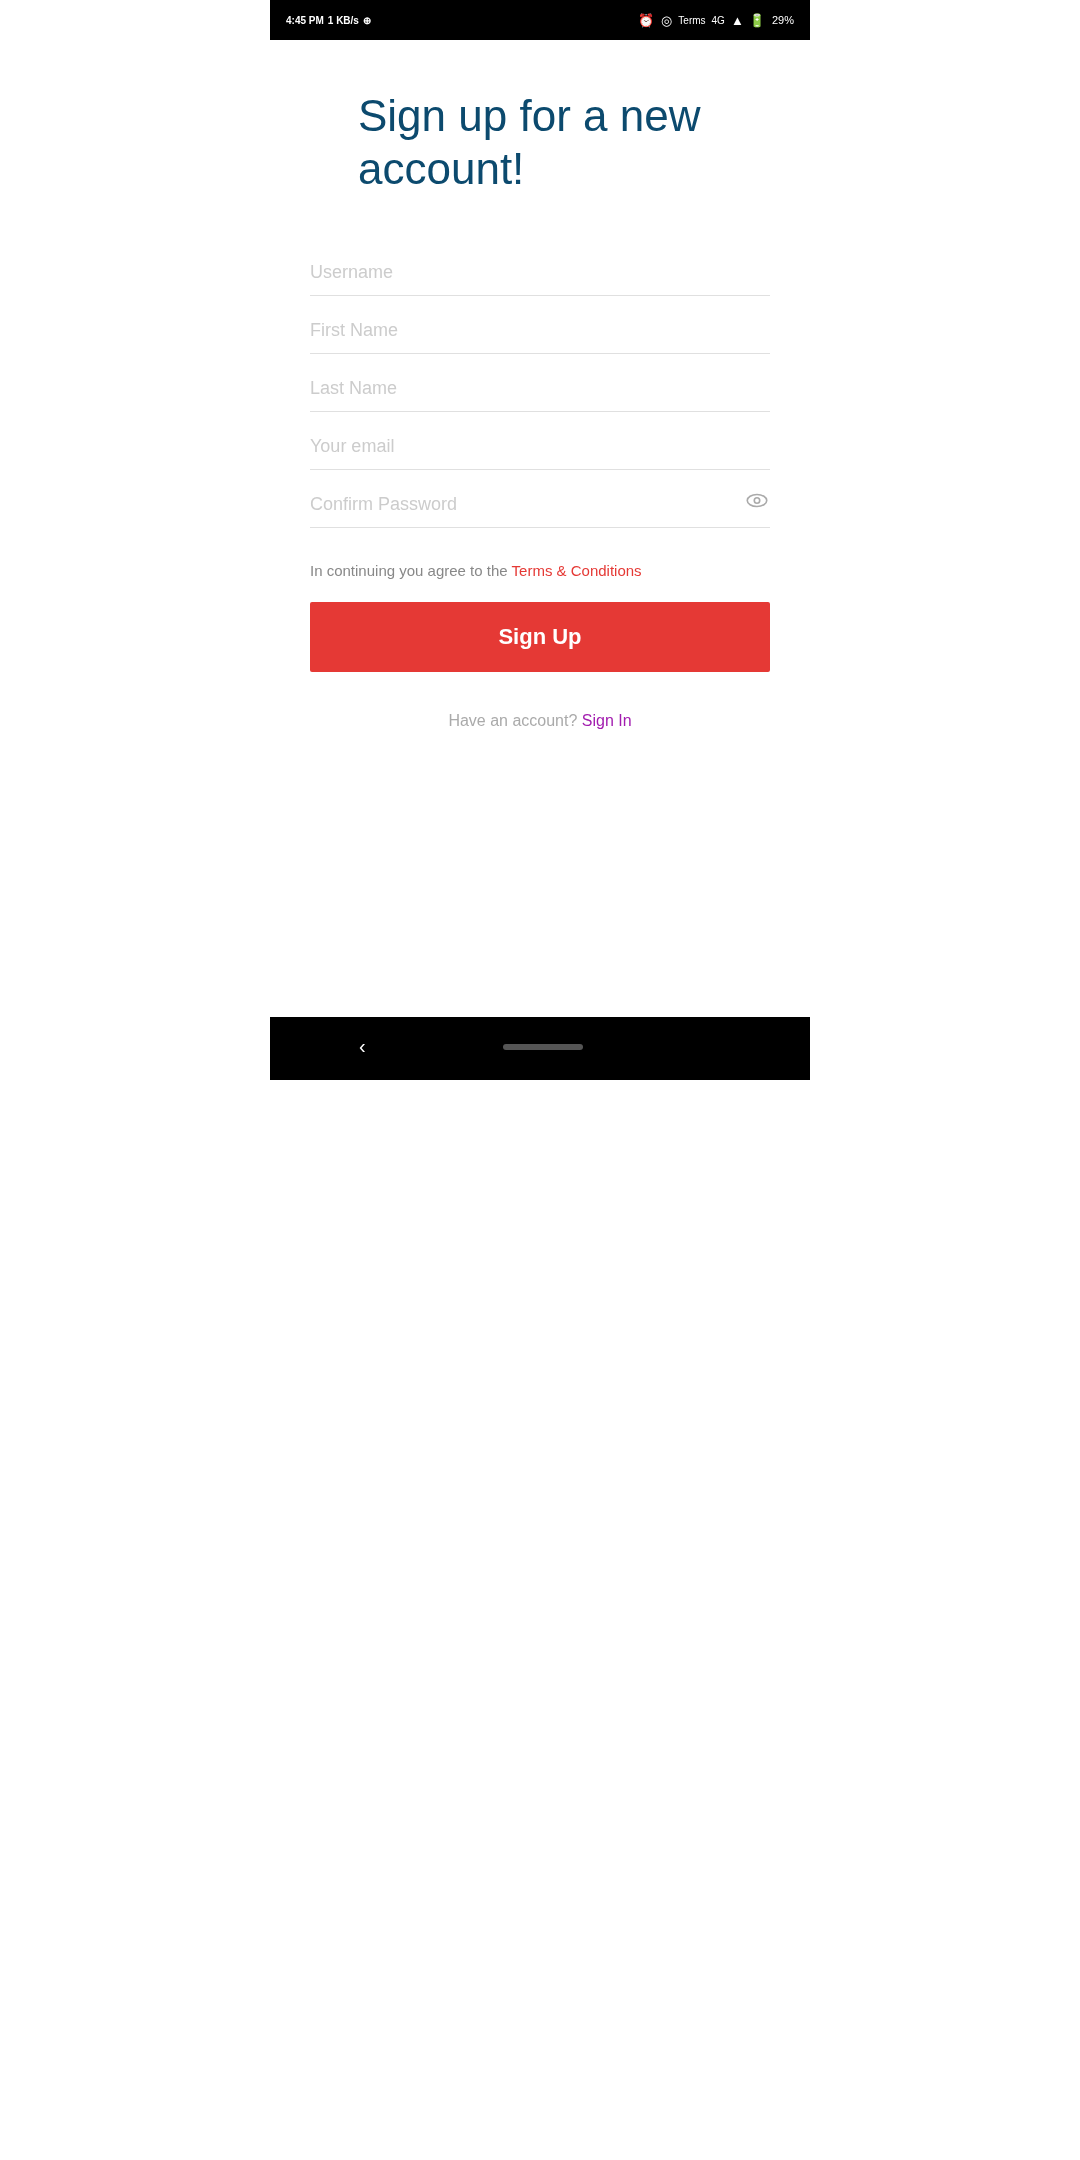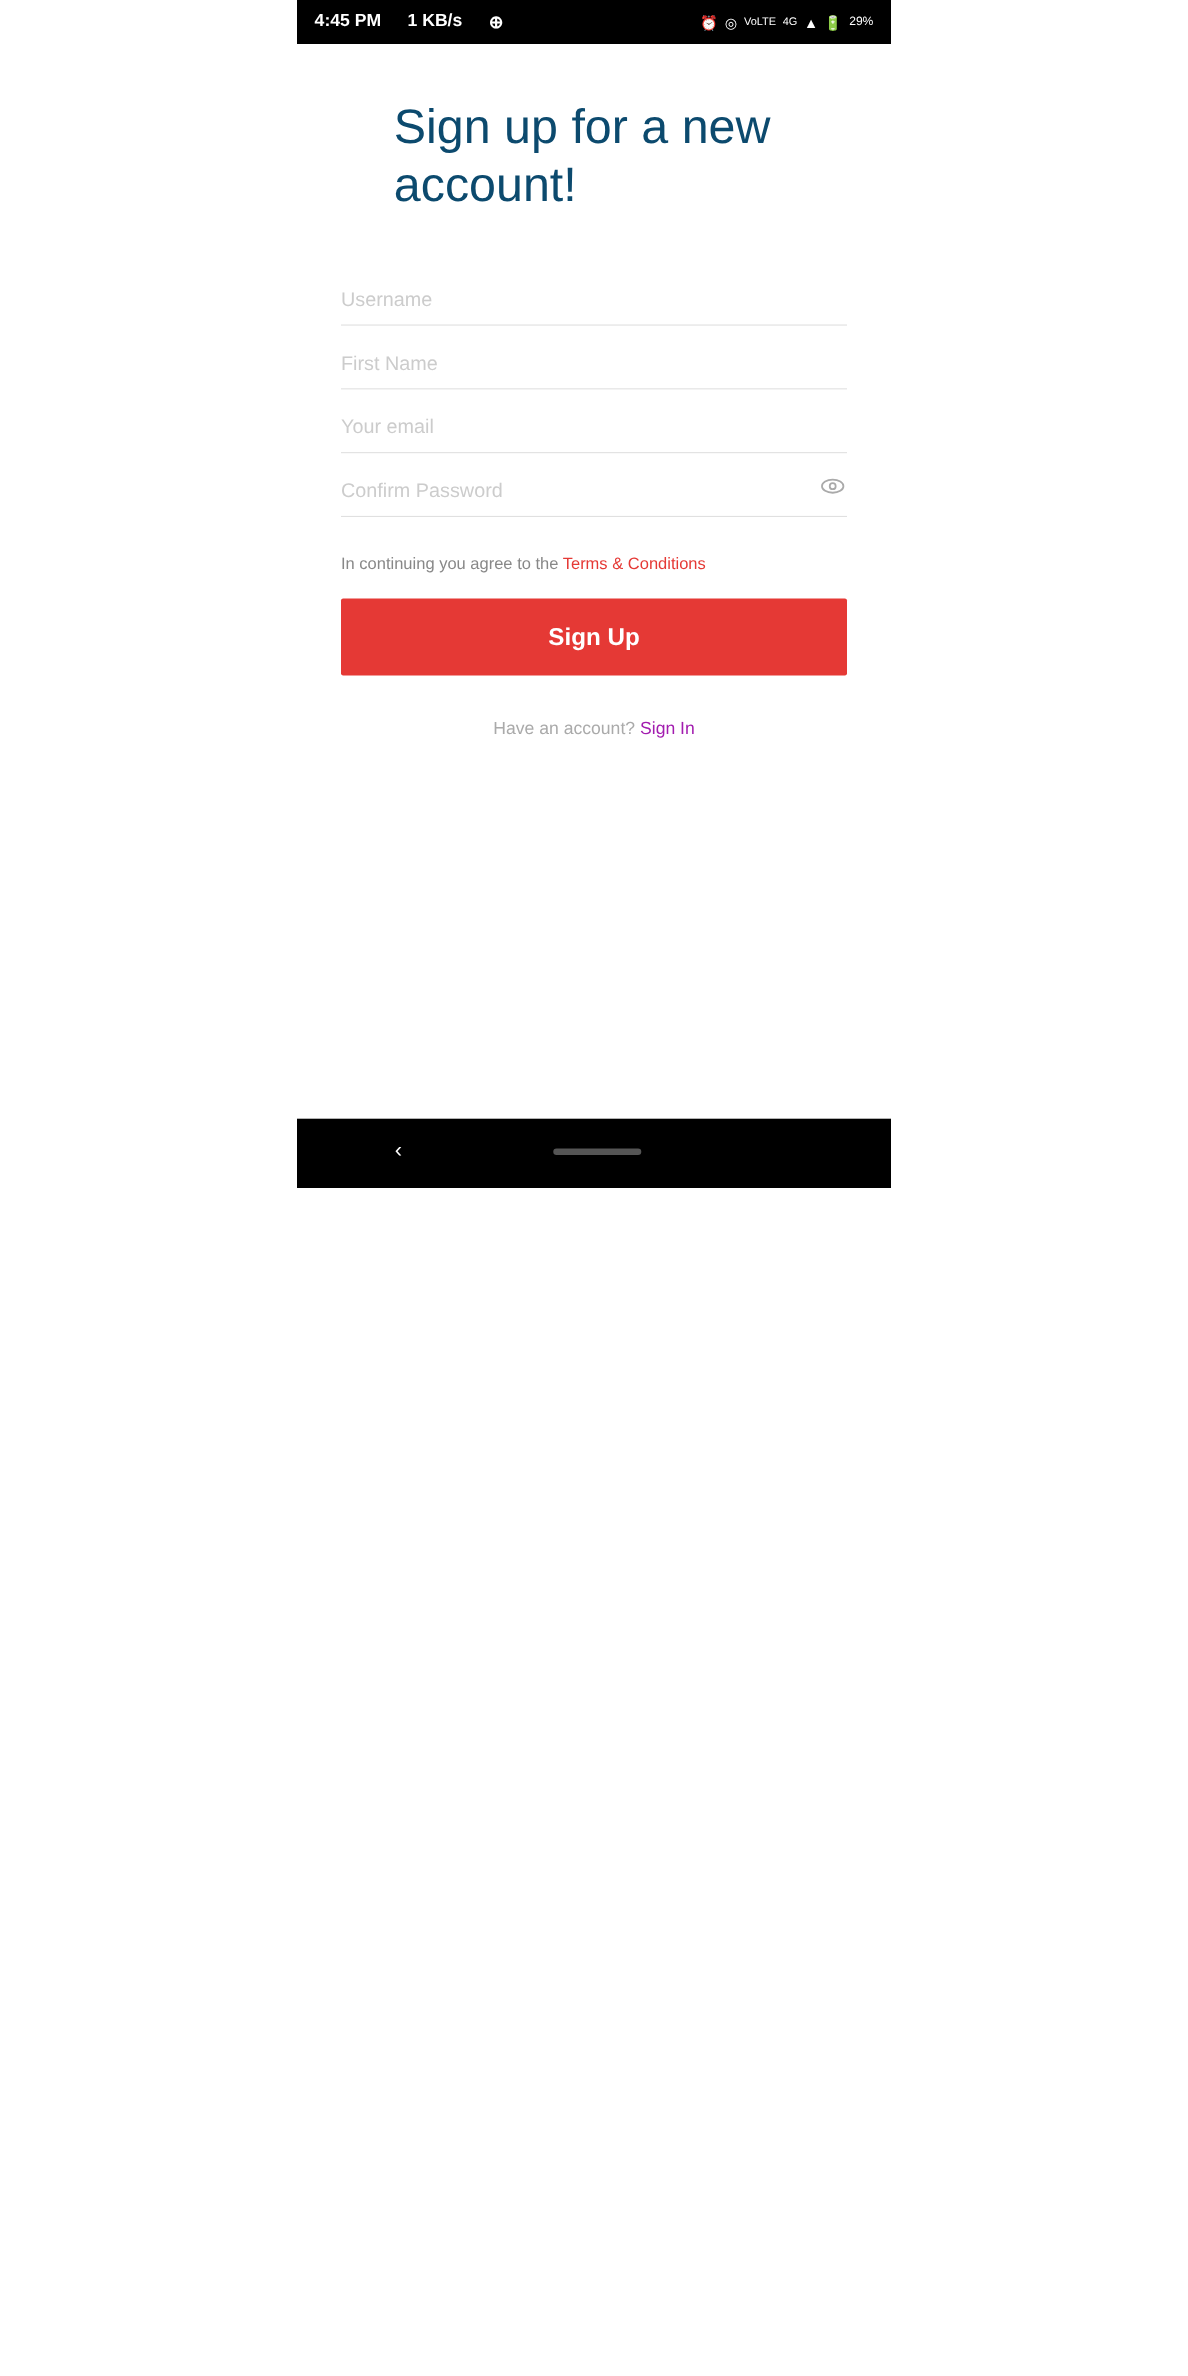--- a/index.html
+++ b/index.html
@@ -27,22 +27,22 @@
       justify-content: space-between;
       align-items: center;
       padding: 6px 16px;
       height: 40px;
       flex-shrink: 0;
     }
 
     .status-left {
       display: flex;
       align-items: center;
-      gap: 24px;
-      font-size: 16px;
+      gap: 4px;
+      font-size: 10px;
       font-weight: 600;
     }
 
     .status-right {
       display: flex;
       align-items: center;
       gap: 6px;
       font-size: 11px;
     }
 
@@ -237,21 +237,21 @@
 
 <div class="status-bar">
   <div class="status-left">
     <span>4:45 PM</span>
     <span>1 KB/s</span>
     <span>⊕</span>
   </div>
   <div class="status-right">
     <span class="status-icon">⏰</span>
     <span class="status-icon">◎</span>
-    <span style="font-size:10px;">VoLTE</span>
+    <span style="font-size:10px;">Terms</span>
     <span style="font-size:10px;">4G</span>
     <span class="status-icon">▲</span>
     <span class="status-icon">🔋</span>
     <span>29%</span>
   </div>
 </div>
 
 <div class="main-content">
 
   <h1 class="page-title">
@@ -260,20 +260,23 @@
   </h1>
 
   <div class="form-group">
     <input type="text" class="form-input" placeholder="Username" style="">
   </div>
 
   <div class="form-group">
     <input type="text" class="form-input" placeholder="First Name" style="">
   </div>
 
+  <div class="form-group">
+    <input type="text" class="form-input" placeholder="Last Name" style="">
+  </div>
 
   <div class="form-group">
     <input type="email" class="form-input" placeholder="Your email" style="">
   </div>
 
 
 
   <div class="password-group">
     <input type="password" class="password-input" placeholder="Confirm Password" style="">
     <span class="eye-icon">

